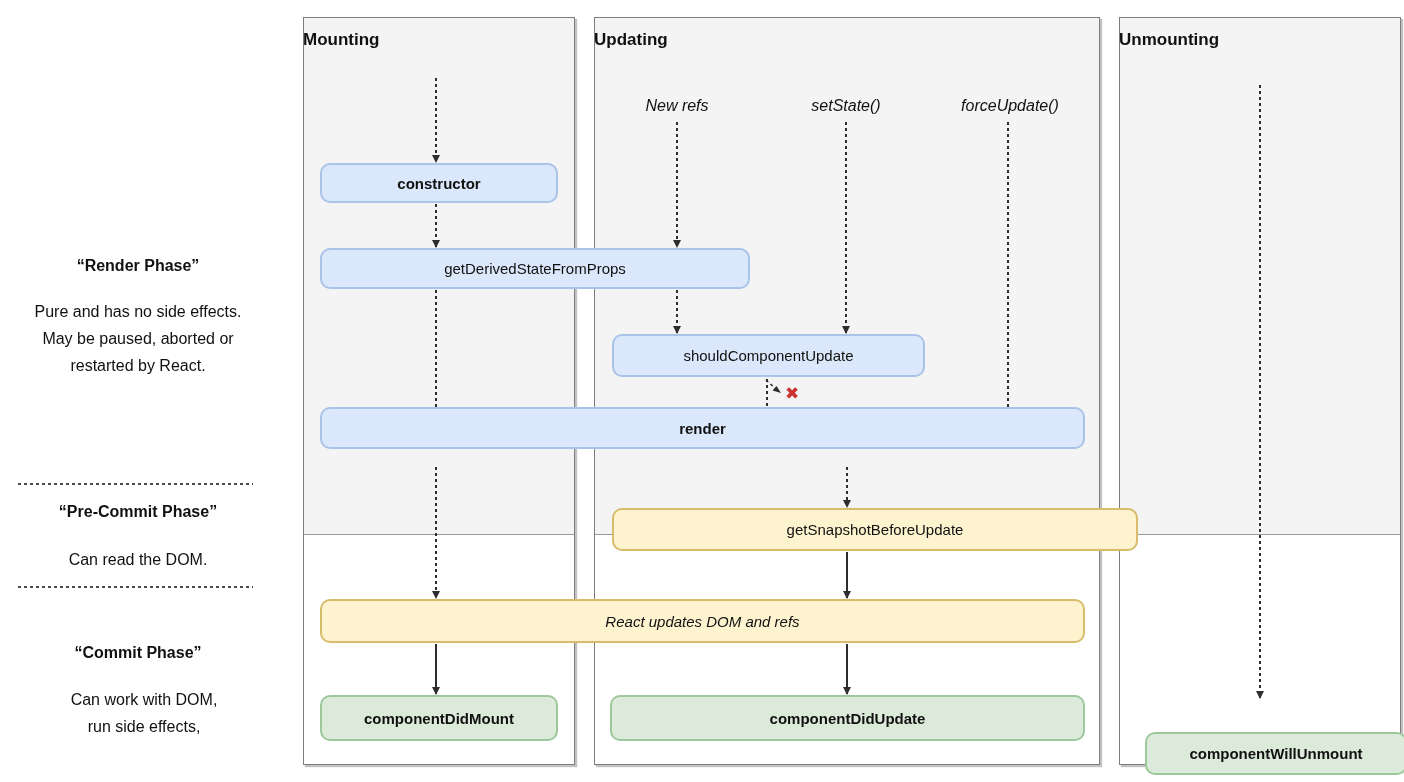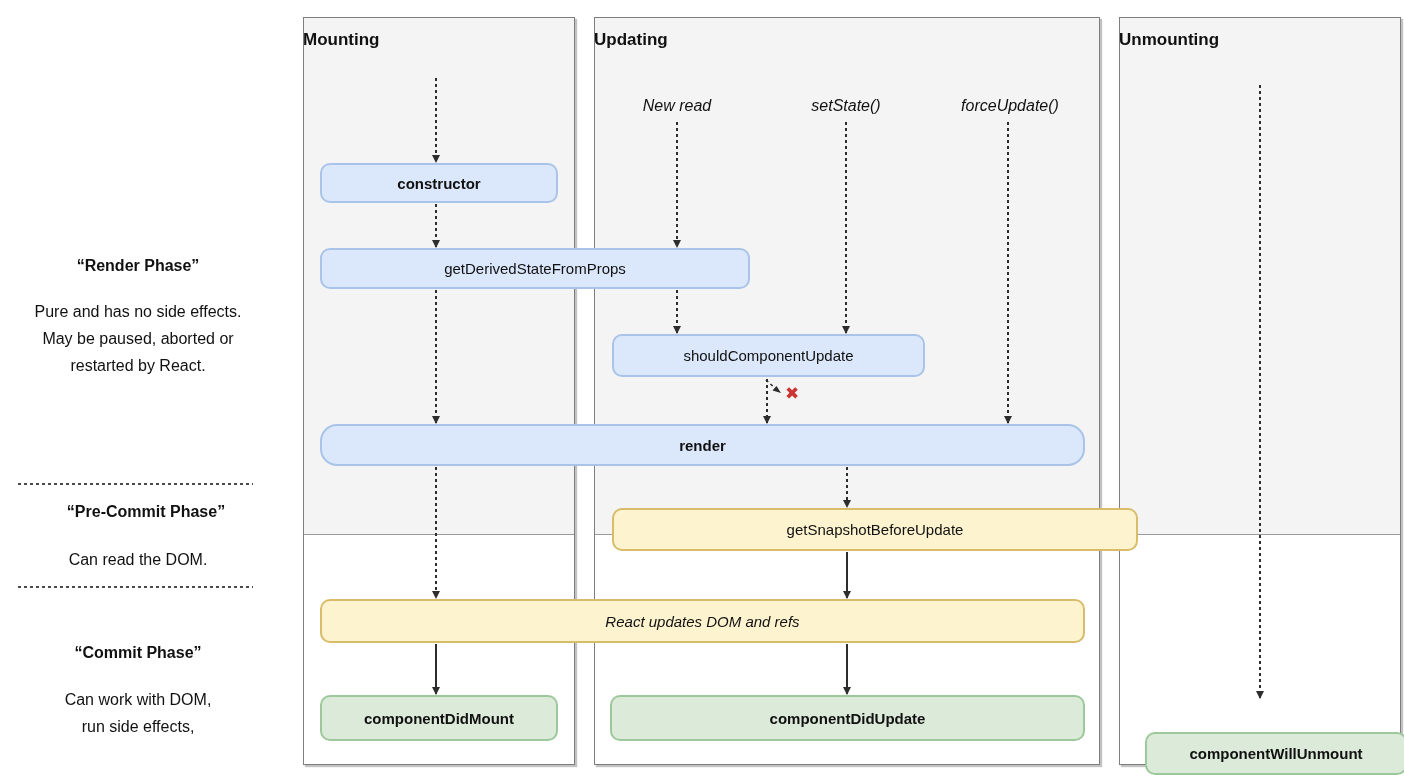--- a/index.html
+++ b/index.html
@@ -74,40 +74,40 @@
     <div class="gray-zone"></div>
   </div>
   <div class="panel" style="left:1119px;width:282px;">
     <div class="gray-zone"></div>
   </div>
 
   <div class="col-title" style="left:303px;width:272px;">Mounting</div>
   <div class="col-title" style="left:594px;width:506px;">Updating</div>
   <div class="col-title" style="left:1119px;width:282px;">Unmounting</div>
 
-  <div class="trigger" style="left:587px;">New read</div>
+  <div class="trigger" style="left:587px;">New refs</div>
   <div class="trigger" style="left:756px;">setState()</div>
   <div class="trigger" style="left:920px;">forceUpdate()</div>
 
   <div class="side-label side-title" style="top:257px;">“Render Phase”</div>
   <div class="side-label side-body" style="top:298px;">
     <div>Pure and has no side effects.</div>
     <div>May be paused, aborted or</div>
     <div>restarted by React.</div>
   </div>
 
   <div class="hdivider" style="top:483px;"></div>
 
-  <div class="side-label side-title" style="top:503px;padding-left:8px;">“Pre-Commit Phase”</div>
+  <div class="side-label side-title" style="top:503px;">“Pre-Commit Phase”</div>
   <div class="side-label side-body" style="top:546px;">Can read the DOM.</div>
 
   <div class="hdivider" style="top:586px;"></div>
 
   <div class="side-label side-title" style="top:644px;">“Commit Phase”</div>
-  <div class="side-label side-body" style="top:686px;">
+  <div class="side-label side-body" style="top:686px;padding-left:6px;">
     <div>Can work with DOM,</div>
     <div>run side effects,</div>
   </div>
 
   <div class="varrow dashed" style="left:435px;top:78px;height:84px;"></div>
   <div class="varrow dashed" style="left:435px;top:204px;height:43px;"></div>
   <div class="varrow dashed" style="left:435px;top:290px;height:133px;"></div>
   <div class="varrow dashed" style="left:435px;top:467px;height:131px;"></div>
   <div class="varrow solid" style="left:435px;top:644px;height:50px;"></div>
 
@@ -124,20 +124,20 @@
     <line x1="3" y1="2" x2="13" y2="11" stroke="#2d2d2d" stroke-width="1.6" stroke-dasharray="3,3"></line>
     <polygon points="18,15 9.5,12.5 13.5,8" fill="#2d2d2d"></polygon>
   </svg>
   <div class="skip-cross">✖</div>
 
   <div class="varrow dashed" style="left:1259px;top:85px;height:613px;"></div>
 
   <div class="box blue bold" style="left:320px;top:163px;width:238px;height:40px;">constructor</div>
   <div class="box blue" style="left:320px;top:248px;width:430px;height:41px;">getDerivedStateFromProps</div>
   <div class="box blue" style="left:612px;top:334px;width:313px;height:43px;">shouldComponentUpdate</div>
-  <div class="box blue bold" style="left:320px;top:424px;width:765px;height:42px;border-radius:17px;">render</div>
+  <div class="box blue bold" style="left:320px;top:407px;width:765px;height:42px;">render</div>
   <div class="box yellow" style="left:612px;top:508px;width:526px;height:43px;">getSnapshotBeforeUpdate</div>
   <div class="box yellow italic" style="left:320px;top:599px;width:765px;height:44px;">React updates DOM and refs</div>
   <div class="box green bold" style="left:320px;top:695px;width:238px;height:46px;">componentDidMount</div>
   <div class="box green bold" style="left:610px;top:695px;width:475px;height:46px;">componentDidUpdate</div>
   <div class="box green bold" style="left:1145px;top:688px;width:262px;height:43px;margin-top:44px;">componentWillUnmount</div>
 
 </div>
 
 </body></html>

